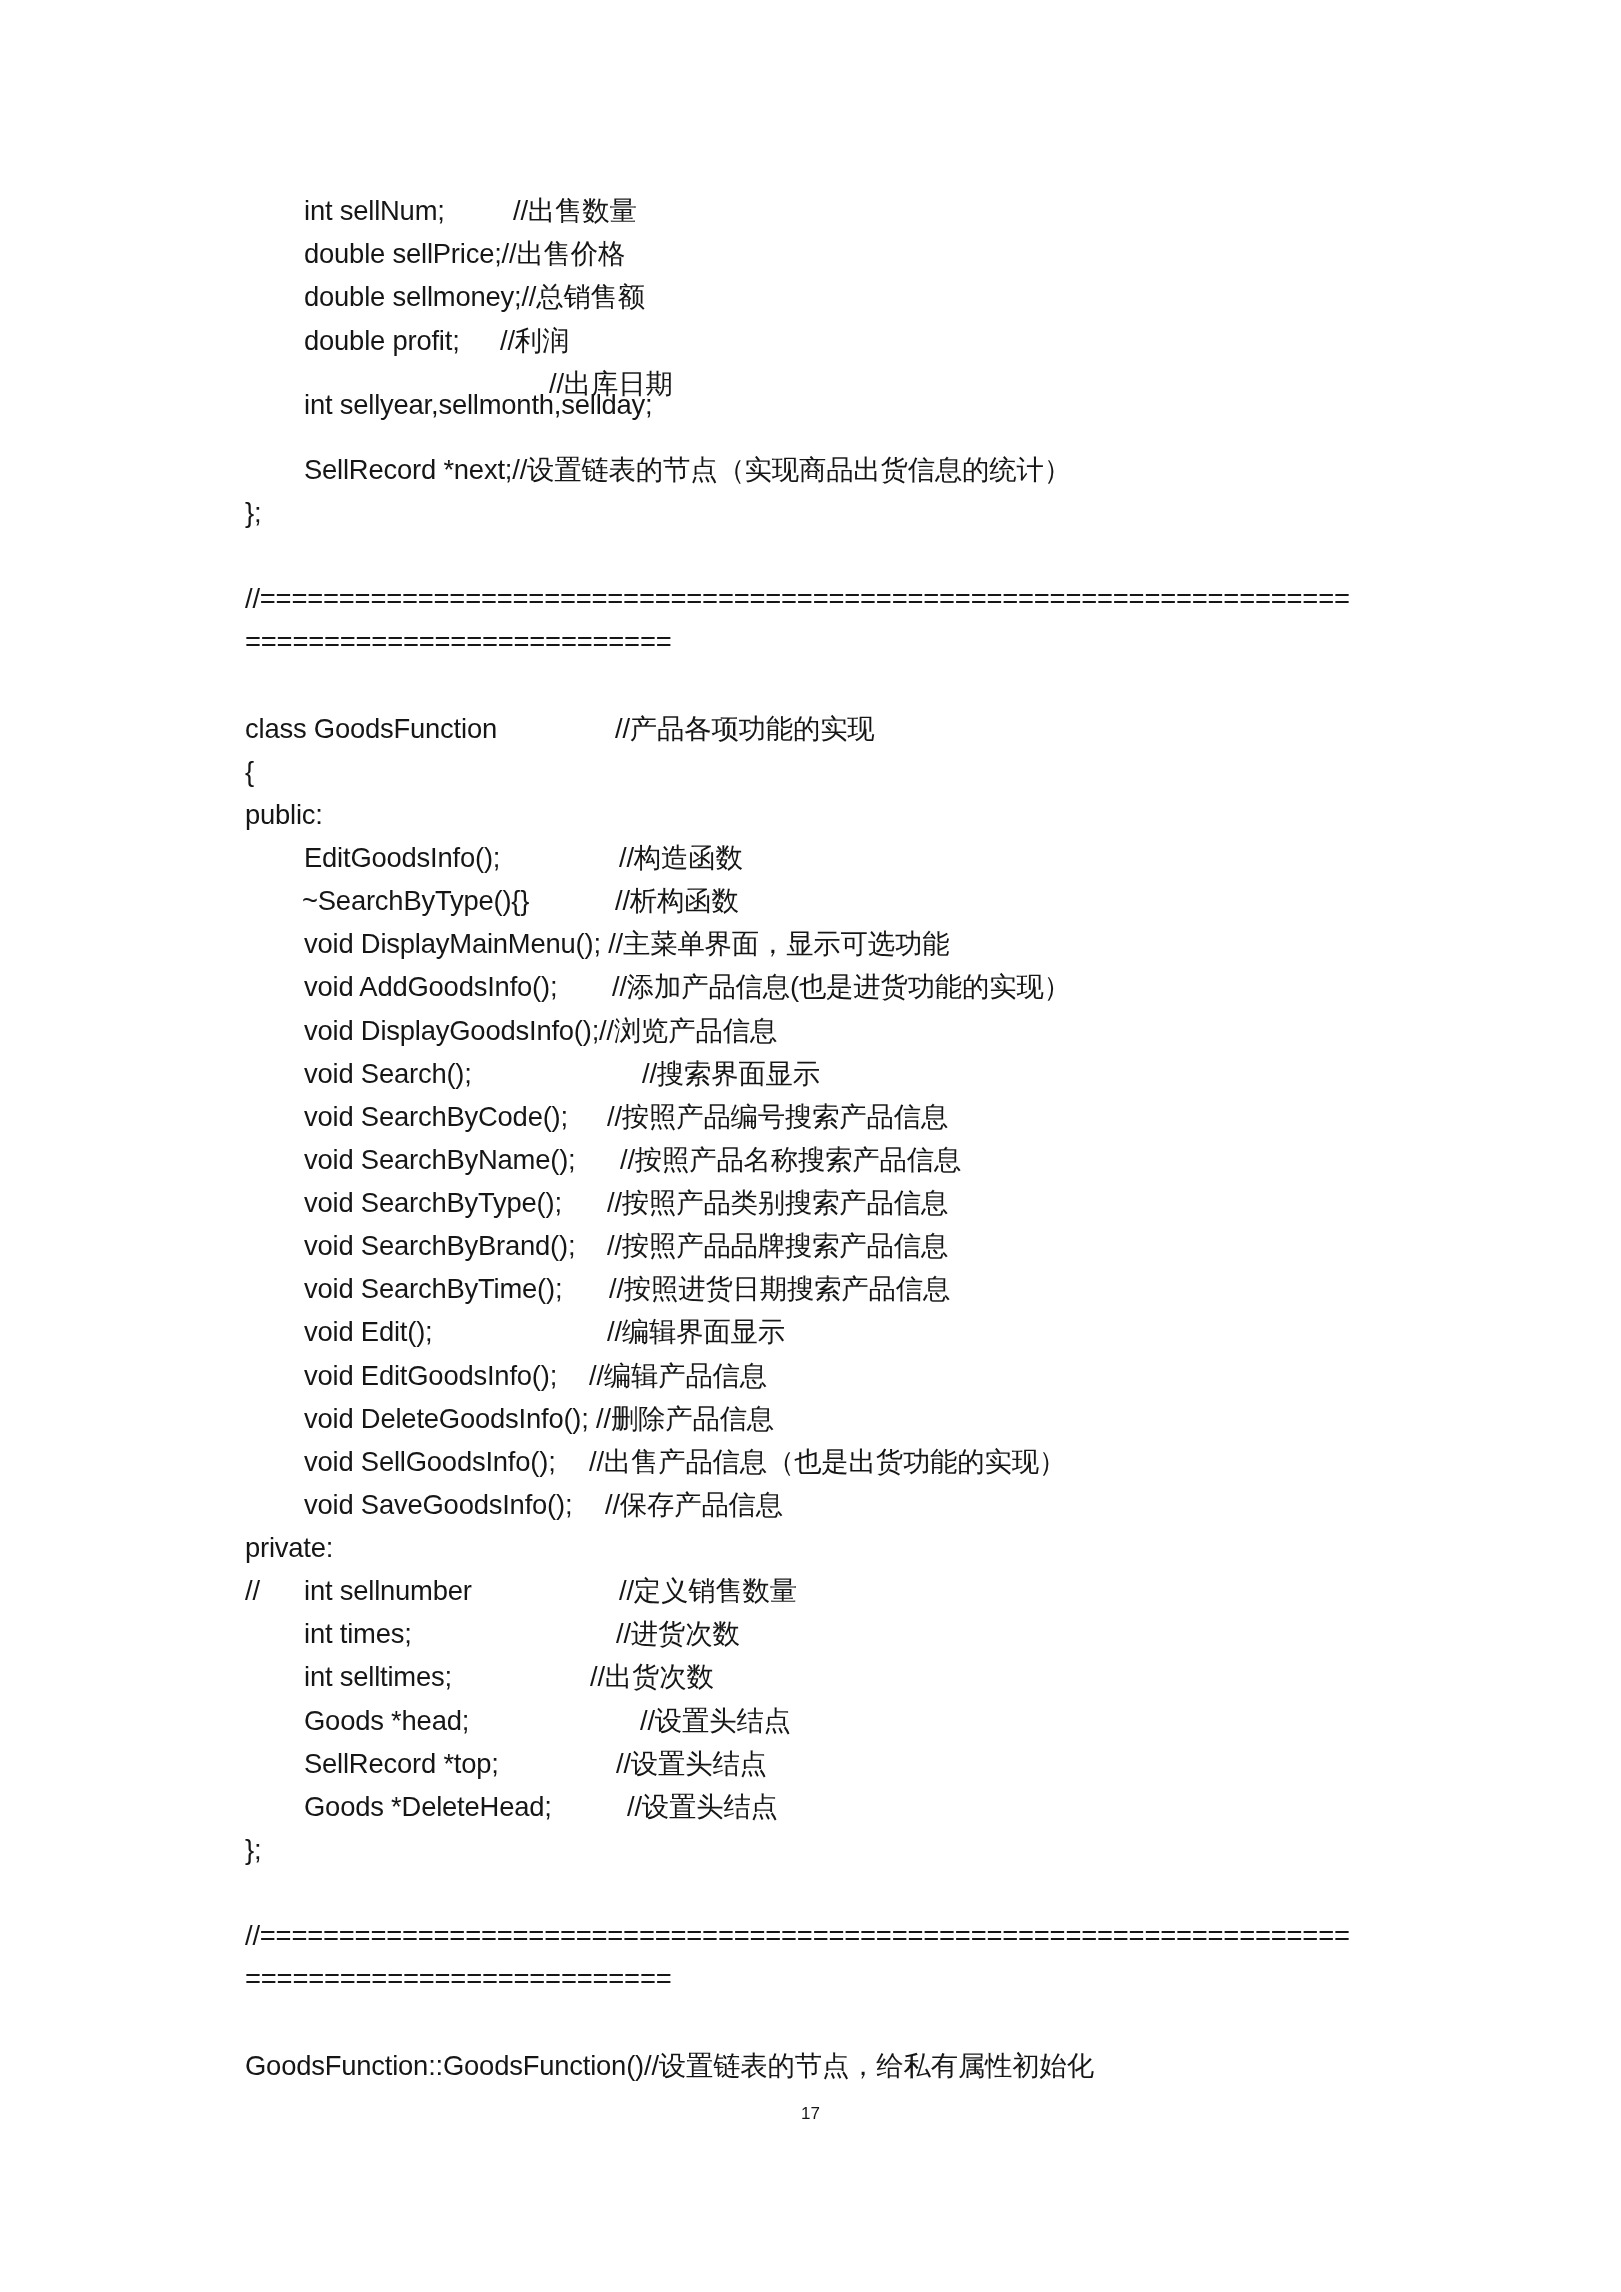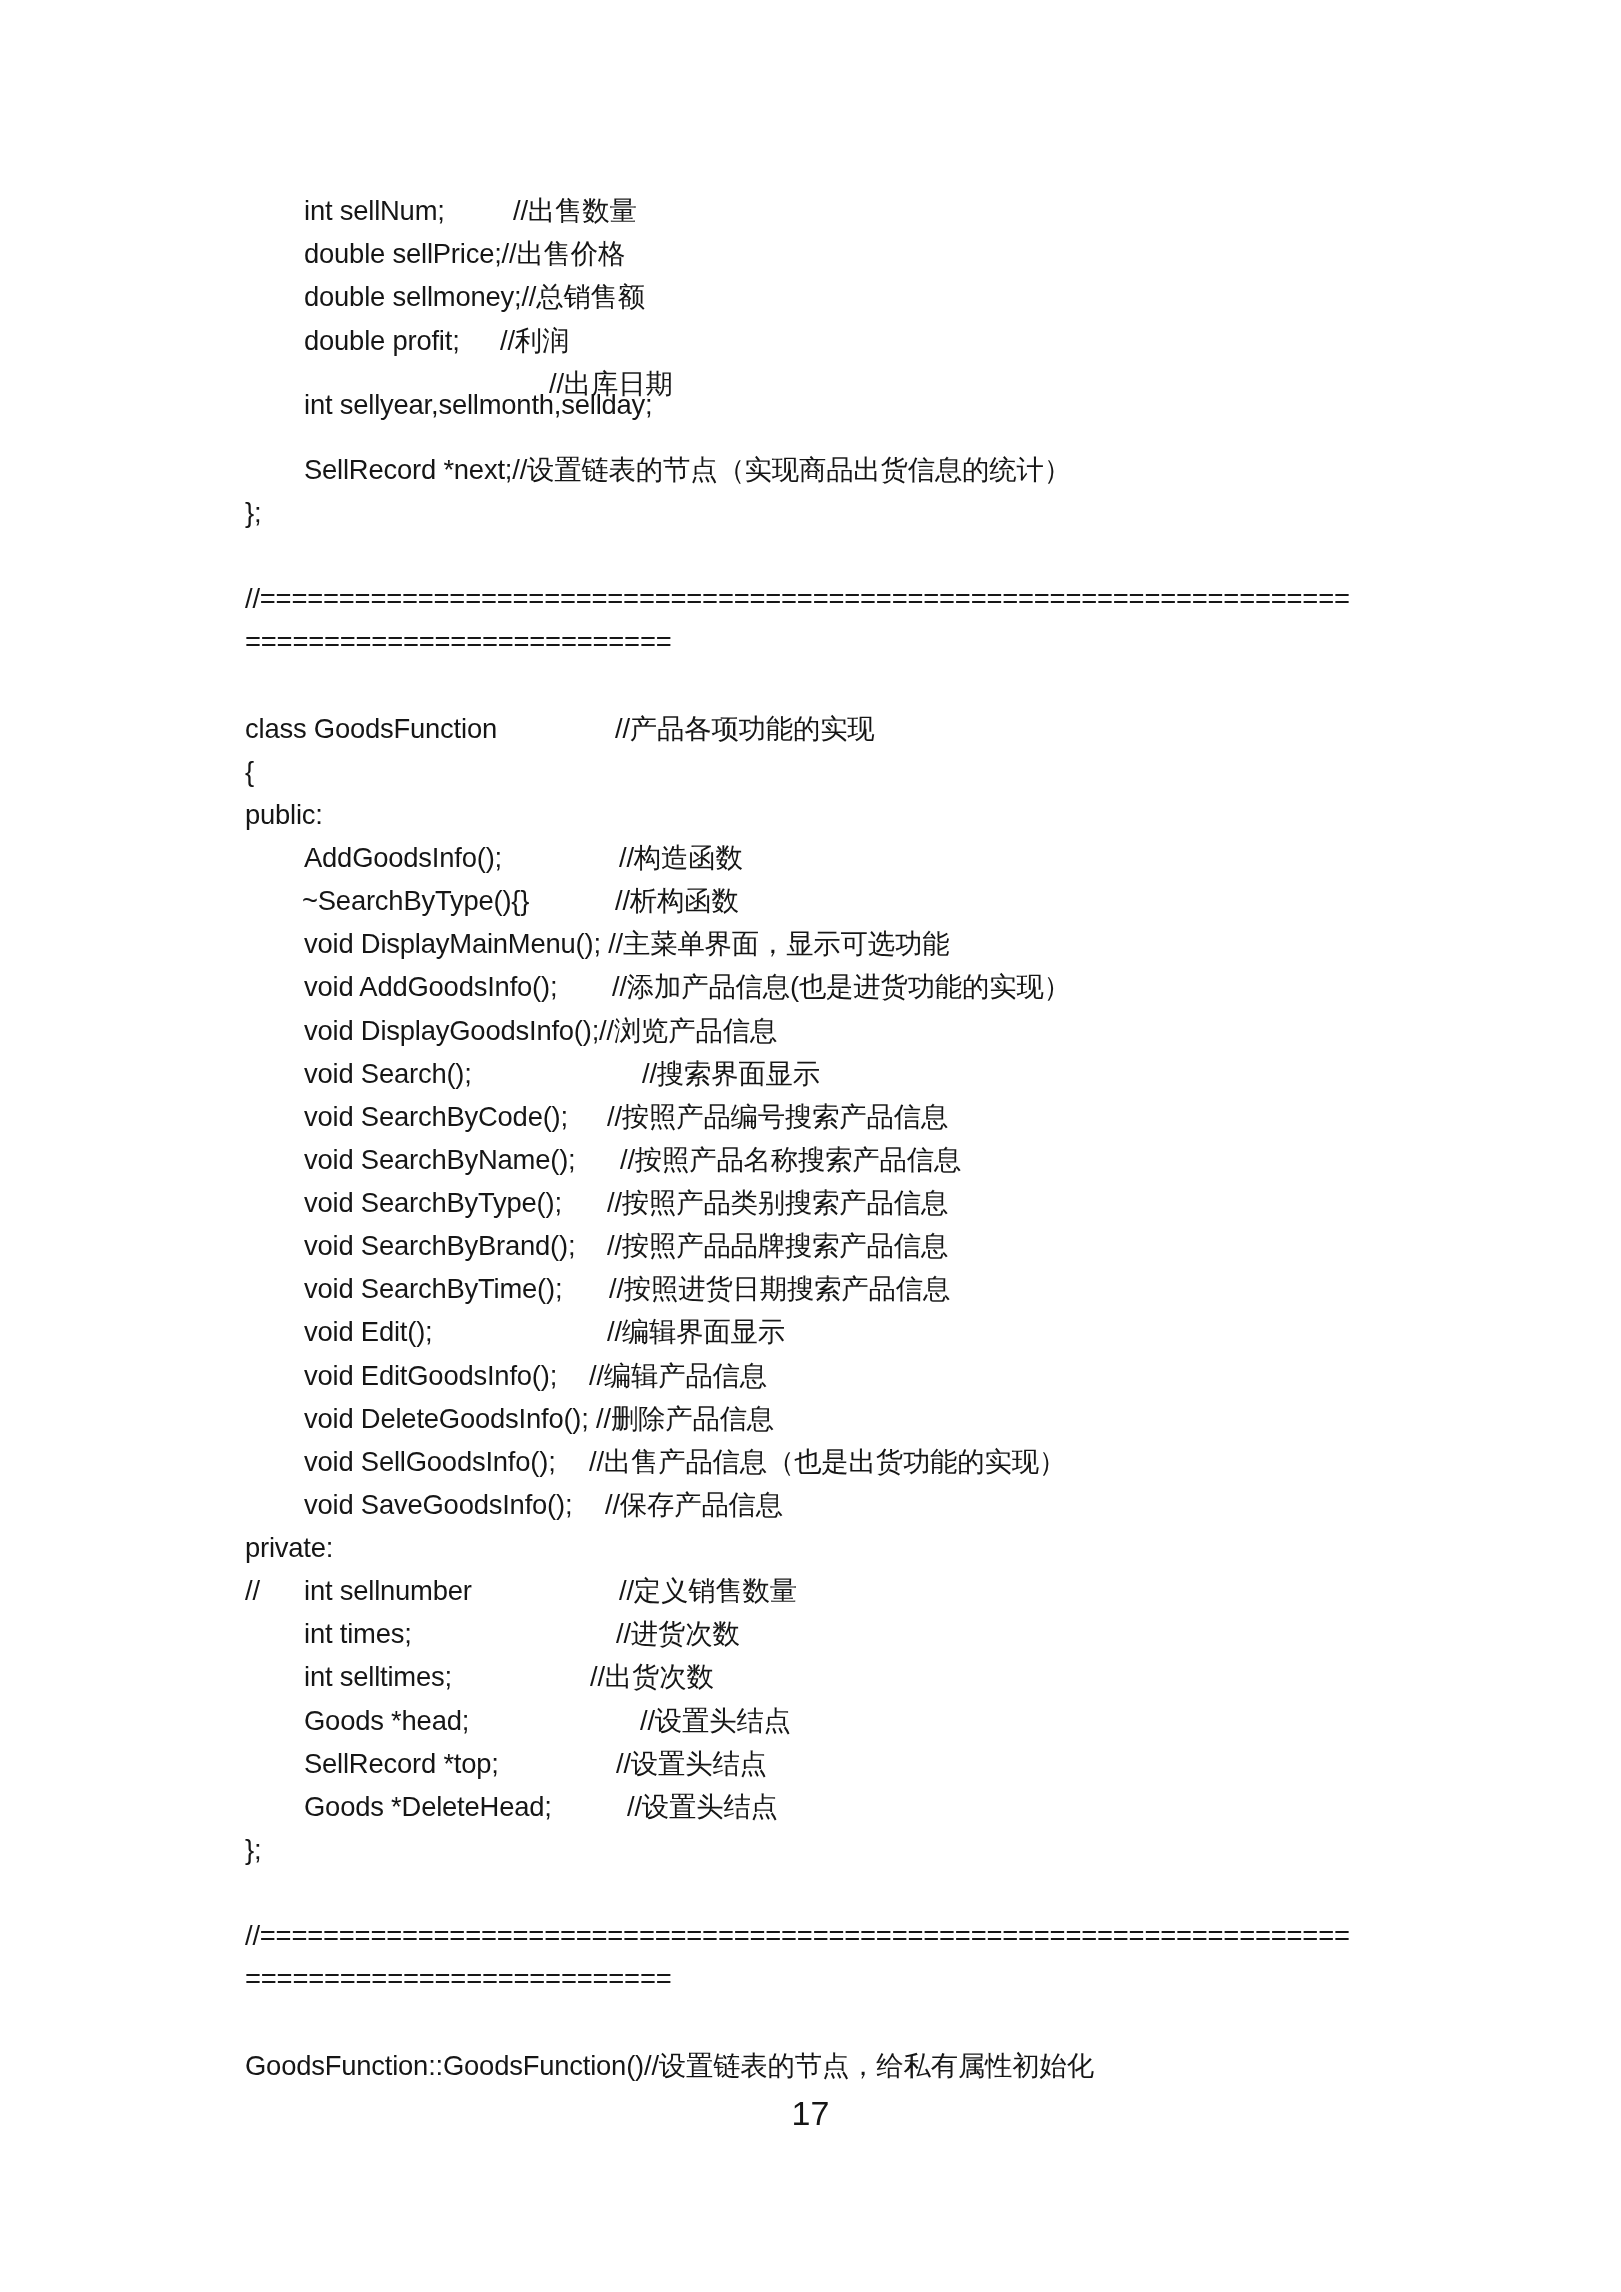--- a/index.html
+++ b/index.html
@@ -31,21 +31,21 @@
     line-height: 43px;
     letter-spacing: -0.2px;
     color: #161616;
   }
   .page-number {
     position: absolute;
     top: 2098px;
     left: 0;
     width: 100%;
     text-align: center;
-    font-size: 34px;
+    font-size: 17px;
     line-height: 31px;
     color: #161616;
   }
 </style>
 </head>
 <body>
 
 <div class="page">
   <div>
       <div class="code-line" style="top: 189px;">
@@ -84,21 +84,21 @@
         <span class="seg" style="left: 245px;">class GoodsFunction</span>
         <span class="seg" style="left: 615px;">//产品各项功能的实现</span>
       </div>
       <div class="code-line" style="top: 750px;">
         <span class="seg" style="left: 245px;">{</span>
       </div>
       <div class="code-line" style="top: 793px;">
         <span class="seg" style="left: 245px;">public:</span>
       </div>
       <div class="code-line" style="top: 836px;">
-        <span class="seg" style="left: 304px;">AddGoodsInfo();</span>
+        <span class="seg" style="left: 304px;">EditGoodsInfo();</span>
         <span class="seg" style="left: 619px;">//构造函数</span>
       </div>
       <div class="code-line" style="top: 879px;">
         <span class="seg" style="left: 302px;">~SearchByType(){}</span>
         <span class="seg" style="left: 615px;">//析构函数</span>
       </div>
       <div class="code-line" style="top: 922px;">
         <span class="seg" style="left: 304px;">void DisplayMainMenu(); //主菜单界面，显示可选功能</span>
       </div>
       <div class="code-line" style="top: 965px;">

